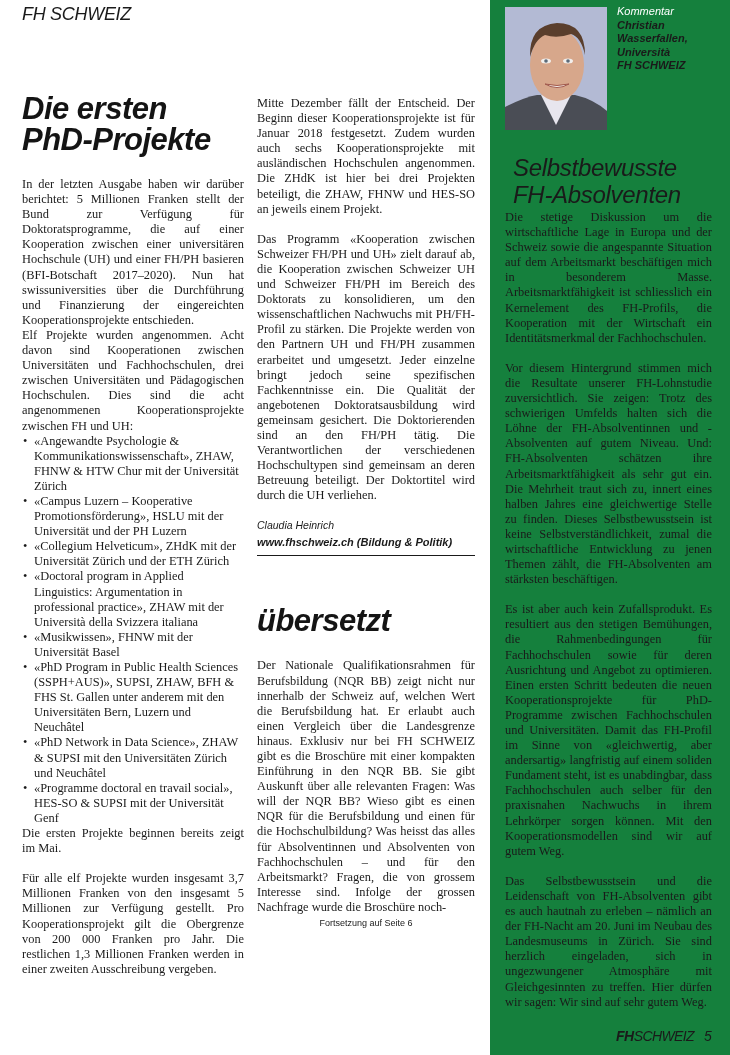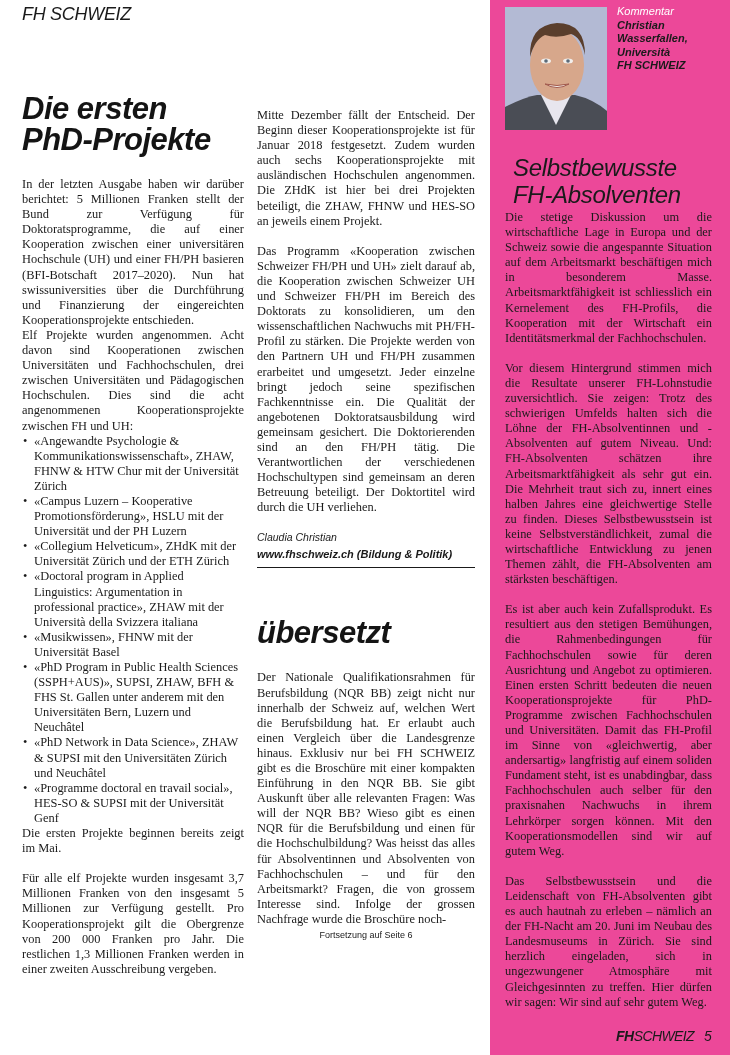--- a/index.html
+++ b/index.html
@@ -8,24 +8,24 @@
     background: #ffffff; color: #1a1a1a;
     font-family: "Liberation Serif", serif;
   }
   .masthead {
     position: absolute; left: 22px; top: 4px;
     font-family: "Liberation Sans", sans-serif; font-style: italic;
     font-size: 18px; letter-spacing: -0.3px; color: #1a1a1a;
   }
   .col { position: absolute; top: 0; }
   .col1 { left: 22px; width: 222px; }
-  .col2 { left: 257px; width: 218px; margin-top: 12px; }
+  .col2 { left: 257px; width: 218px; }
   .sidebar {
     position: absolute; left: 490px; top: 0; width: 240px; height: 1055px;
-    background: #ec4899;
+    background: #15803d;
   }
   .headline {
     font-family: "Liberation Sans", sans-serif; font-weight: bold; font-style: italic;
     font-size: 31px; line-height: 31px; letter-spacing: -0.5px; margin: 0;
     color: #141414;
   }
   .body-text {
     font-size: 12.4px; line-height: 15.1px; text-align: justify; hyphens: manual;
     margin: 0;
   }
@@ -104,21 +104,21 @@
   <div class="para-gap"></div>
   <p class="body-text">Für alle elf Projekte wurden insgesamt 3,7 Millionen Franken von den insgesamt 5 Millionen zur Verfügung gestellt. Pro Kooperationsprojekt gilt die Obergrenze von 200 000 Franken pro Jahr. Die restlichen 1,3 Millionen Franken werden in einer zweiten Ausschreibung vergeben.</p>
 </div>
 
 <div class="col col2">
   <div style="height:96px"></div>
   <p class="body-text">Mitte Dezember fällt der Entscheid. Der Beginn dieser Kooperationsprojekte ist für Januar 2018 festgesetzt. Zudem wurden auch sechs Kooperationsprojekte mit ausländischen Hochschulen angenommen. Die ZHdK ist hier bei drei Projekten beteiligt, die ZHAW, FHNW und HES-SO an jeweils einem Projekt.</p>
   <div class="para-gap"></div>
   <p class="body-text">Das Programm «Kooperation zwischen Schweizer FH/PH und UH» zielt darauf ab, die Kooperation zwischen Schweizer UH und Schweizer FH/PH im Bereich des Doktorats zu konsolidieren, um den wissenschaftlichen Nachwuchs mit PH/FH-Profil zu stärken. Die Projekte werden von den Partnern UH und FH/PH zusammen erarbeitet und umgesetzt. Jeder einzelne bringt jedoch seine spezifischen Fachkenntnisse ein. Die Qualität der angebotenen Doktoratsausbildung wird gemeinsam gesichert. Die Doktorierenden sind an den FH/PH tätig. Die Verantwortlichen der verschiedenen Hochschultypen sind gemeinsam an deren Betreuung beteiligt. Der Doktortitel wird durch die UH verliehen.</p>
   <div class="para-gap"></div>
-  <div class="author">Claudia Christian</div>
+  <div class="author">Claudia Heinrich</div>
   <a class="weblink">www.fhschweiz.ch (Bildung &amp; Politik)</a>
   <div class="rule"></div>
 
   <h2 class="headline">
     <br>
     <span>übersetzt</span>
   </h2>
   <div style="height:22px"></div>
   <p class="body-text">Der Nationale Qualifikationsrahmen für Berufsbildung (NQR BB) zeigt nicht nur innerhalb der Schweiz auf, welchen Wert die Berufsbildung hat. Er erlaubt auch einen Vergleich über die Landesgrenze hinaus. Exklusiv nur bei FH SCHWEIZ gibt es die Broschüre mit einer kompakten Einführung in den NQR BB. Sie gibt Auskunft über alle relevanten Fragen: Was will der NQR BB? Wieso gibt es einen NQR für die Berufsbildung und einen für die Hochschulbildung? Was heisst das alles für Absolventinnen und Absolventen von Fachhochschulen – und für den Arbeitsmarkt? Fragen, die von grossem Interesse sind. Infolge der grossen Nachfrage wurde die Broschüre noch-</p>
   <div class="continue">Fortsetzung auf Seite 6</div>

